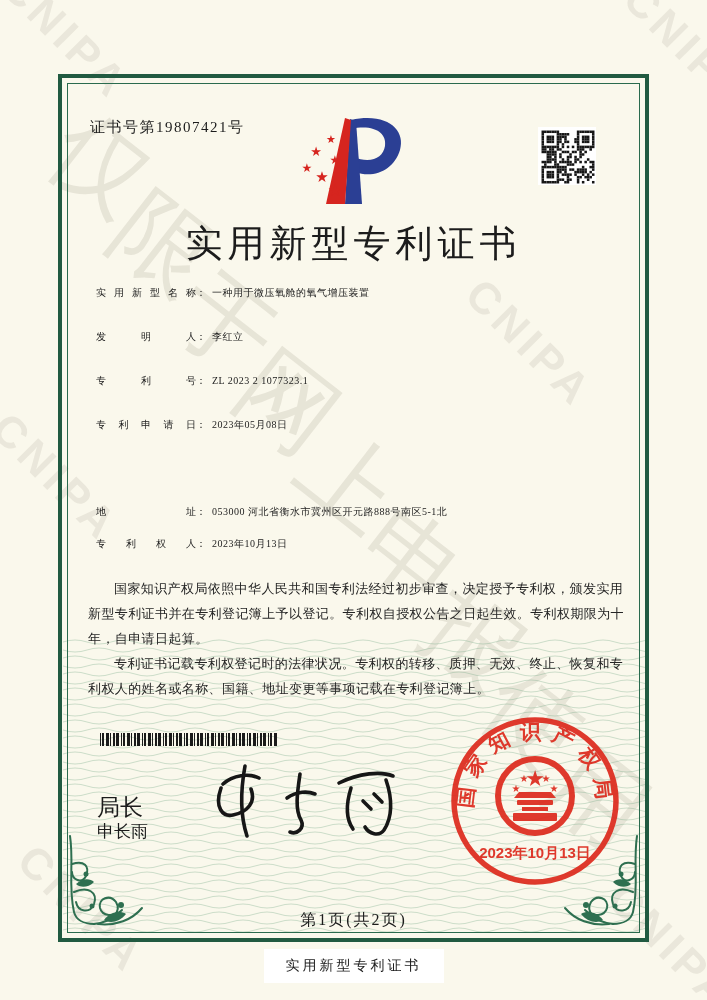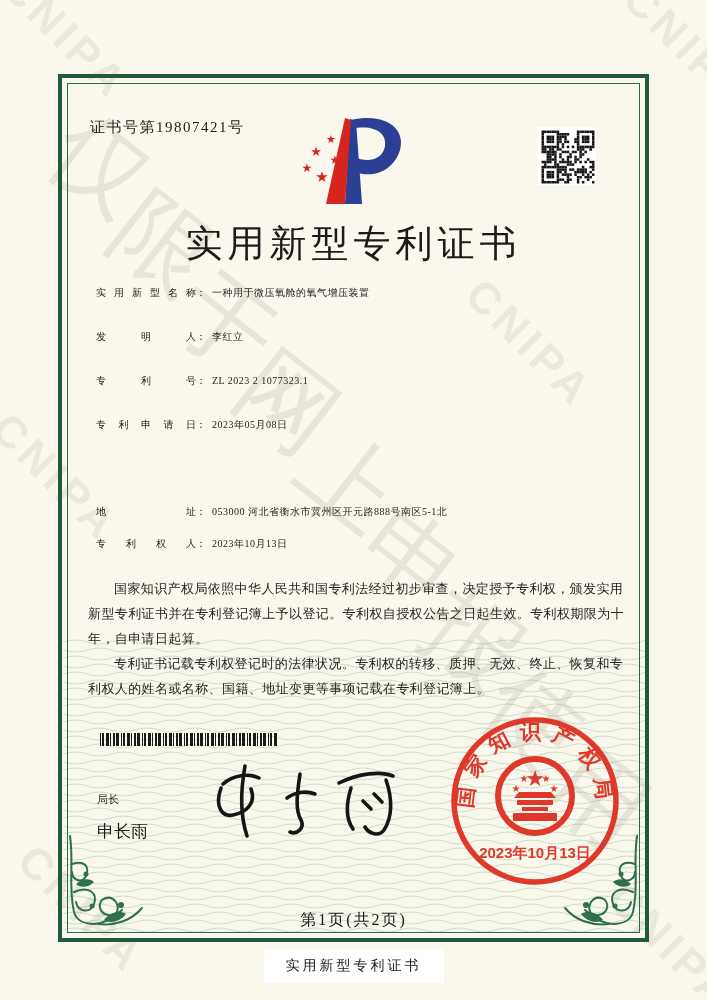--- a/index.html
+++ b/index.html
@@ -27,21 +27,21 @@
          font-weight:normal;letter-spacing:5px;z-index:3}
   .frow{position:absolute;left:96px;right:70px;font-size:10px;z-index:3;white-space:nowrap}
   .flabel{display:inline-block;width:100px;text-align:justify;text-align-last:justify;vertical-align:top}
   .fcolon{display:inline-block;width:16px}
   .fvalue{letter-spacing:.5px}
   .grant-col2{position:absolute;left:259px;top:0;white-space:nowrap}
   .paras{position:absolute;left:88px;width:536px;top:576px;z-index:3;font-size:13px;
          line-height:25px;letter-spacing:.4px;color:#242424}
   .paras p{text-indent:2em}
   #barcode-svg{position:absolute;left:100px;top:733px;z-index:3}
-  .sig-role{position:absolute;left:97px;top:792px;font-size:11px;z-index:3;
+  .sig-role{position:absolute;left:97px;top:792px;font-size:23px;z-index:3;
             font-family:Liberation Serif, serif}
   .sig-name{position:absolute;left:97px;top:820px;font-size:17px;z-index:3;
             font-family:"Liberation Sans",sans-serif}
   .sig-script{position:absolute;left:203px;top:760px;z-index:3}
   .seal{position:absolute;left:440px;top:706px;z-index:4;opacity:.93}
   .page-no{position:absolute;left:0;right:0;top:910px;text-align:center;font-size:16px;
            letter-spacing:2px;z-index:3}
   .note-box{position:absolute;left:50%;transform:translateX(-50%);top:949px;
             background:#ffffff;padding:8px 22px;font-size:14px;letter-spacing:3px;z-index:3}
 </style>

